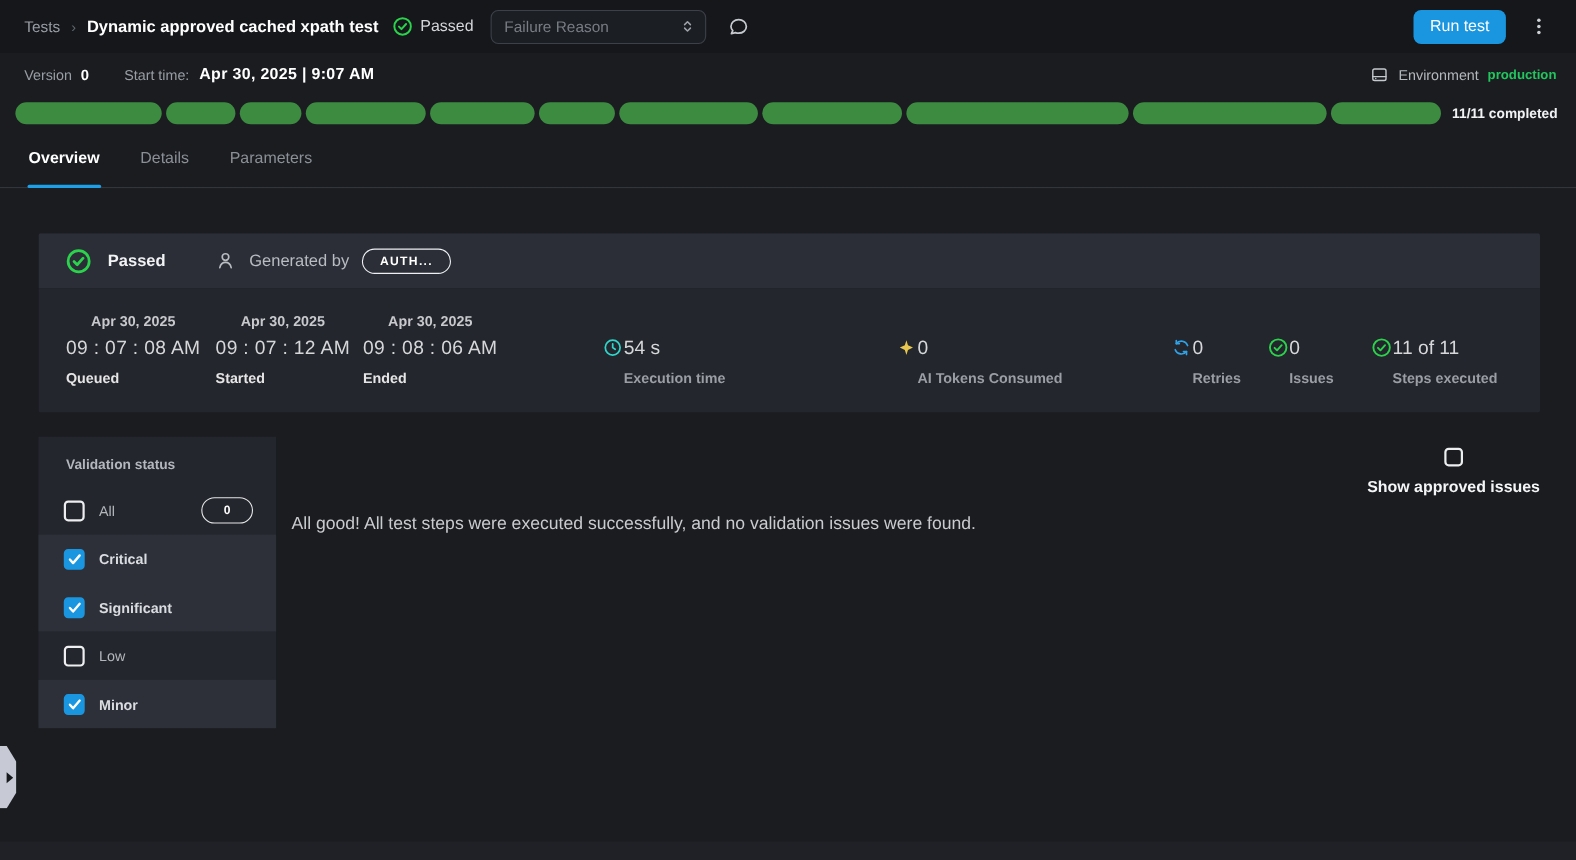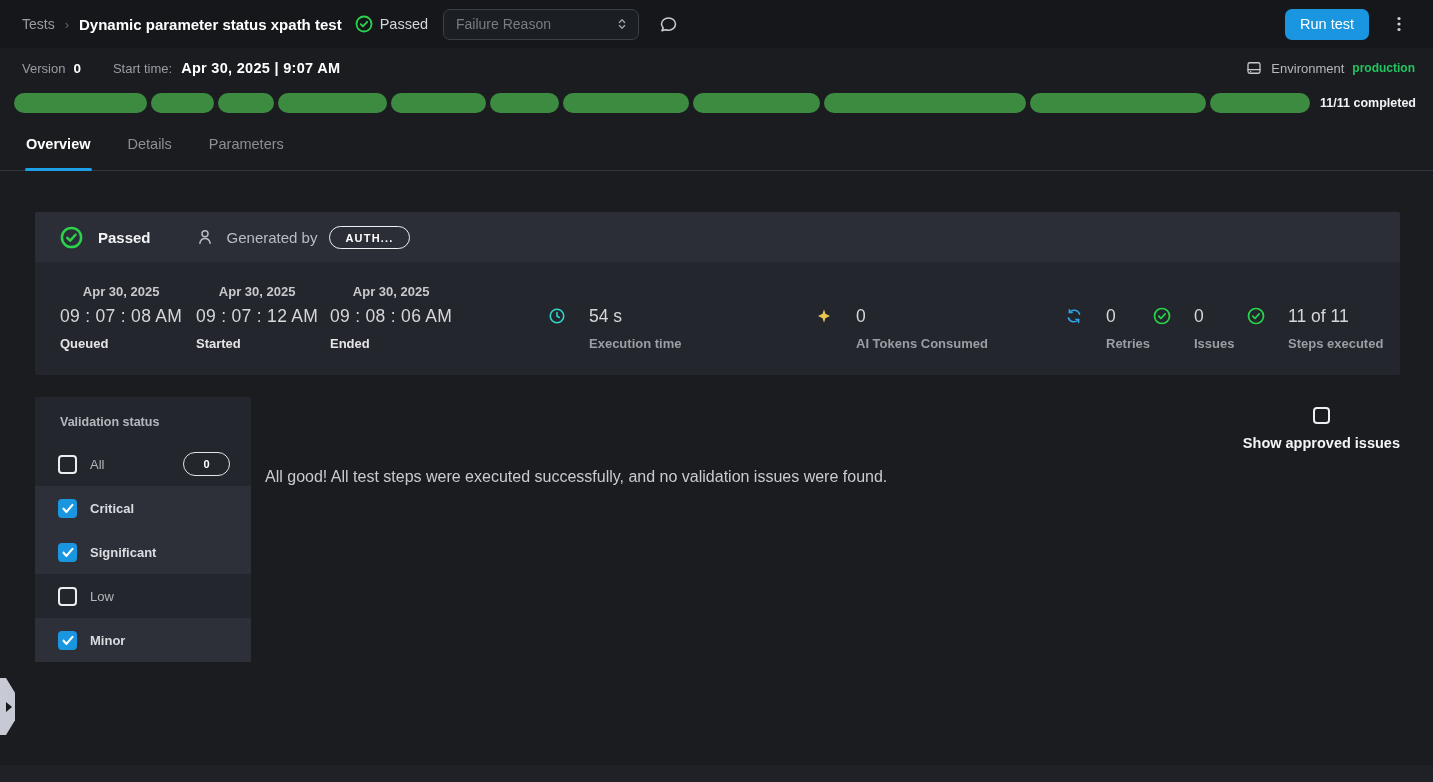--- a/index.html
+++ b/index.html
@@ -63,21 +63,21 @@
   .auth-pill { border:1.5px solid #eef0f2; border-radius:14px; padding:5px 15px 4px;
     font-size:11px; font-weight:700; letter-spacing:1.2px; color:#ffffff; cursor:pointer; background:none; font-family:inherit; }
   .card-body { height:113px; background:#24262d; position:relative; }
 
   .sg { position:absolute; top:22px; }
   .sg .date  { font-size:13px; font-weight:700; color:#c7c9cd; margin-bottom:7px;text-align:center; }
   .sg .time  { font-size:17.5px; color:#d5d7d9; margin-bottom:9px; letter-spacing:.3px; white-space:nowrap; }
   .sg .slabel{ font-size:13px; font-weight:700; color:#e5e5e5; }
   .sg-queued  { left:25px; }  .sg-started { left:161px; }  .sg-ended { left:295px; }
 
-  .mg { position:absolute; top:44px; display:flex; gap:23px; }
+  .mg { position:absolute; top:44px; display:flex; gap:1px; }
   .mg .icon { margin-top:1px; }
   .mg .value { font-size:17.5px; color:#d5d7d9; }
   .mg .mlabel { font-size:13px; font-weight:600; color:#9b9ea4; margin-top:9px; white-space:nowrap; }
   .mg-exec   { left:513px; }  .mg-ai     { left:780px; }
   .mg-retry  { left:1030px; } .mg-issues { left:1118px; } .mg-steps { left:1212px; }
   .icon-teal   { color:#2fd5c8; } .icon-yellow { color:#e8c750; }
   .icon-blue   { color:#2ea3e8; } .icon-green  { color:#2bd24b; }
 
   
   .vpanel { position:absolute; left:35px; top:226px; width:216px; height:261px; background:#24262d; }
@@ -106,21 +106,21 @@
   .edge-tri { width:0; height:0; border-top:5px solid transparent; border-bottom:5px solid transparent;
     border-left:6px solid #17191d; margin-left:2px; }
   .bottom-strip { position:absolute; left:0; bottom:0; width:100%; height:17px; background:#1f2126; }
 </style>
 </head>
 <body>
 
 <header class="topbar">
   <span class="crumb-root">Tests</span>
   <span class="crumb-sep">›</span>
-  <span class="page-title">Dynamic parameter status xpath test</span>
+  <span class="page-title">Dynamic approved cached xpath test</span>
 
   <span class="status-inline">
     <span>
       <svg width="18" height="18" viewBox="0 0 24 24" fill="none" stroke="currentColor" stroke-width="2.4" stroke-linecap="round" stroke-linejoin="round">
         <circle cx="12" cy="12" r="10"></circle>
           <path d="M7.6 12.3l3 3 5.6-6.2"></path>
       </svg>
     </span>
     <span class="txt">Passed</span>
   </span>

